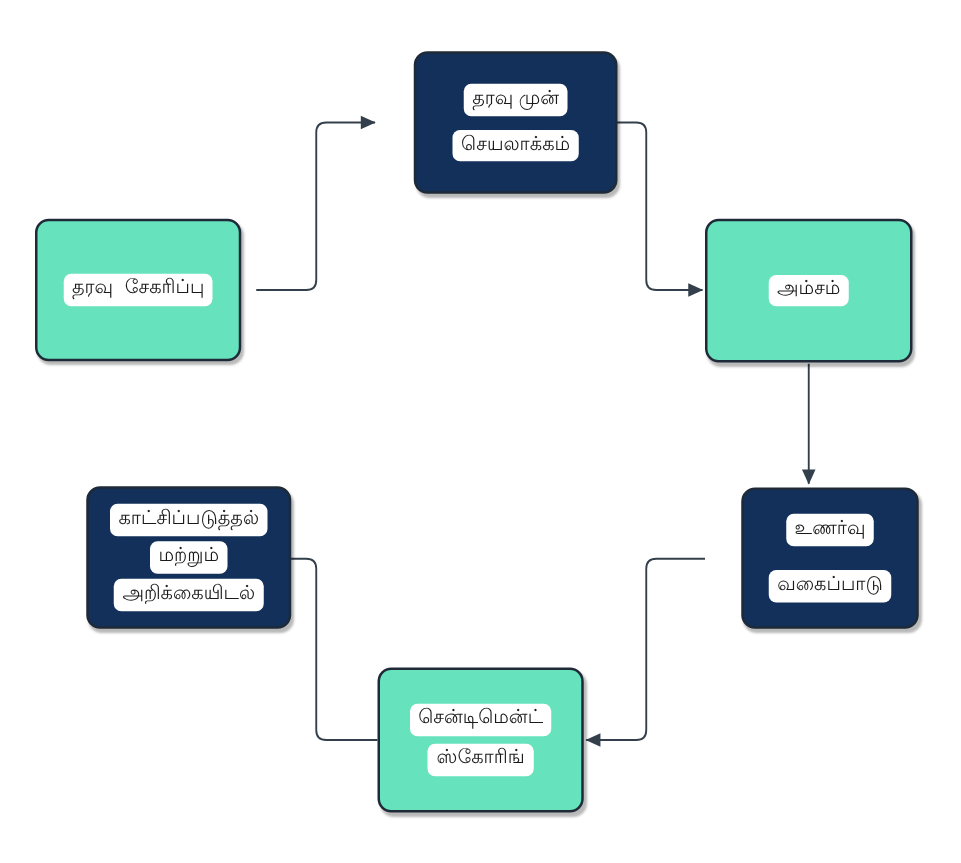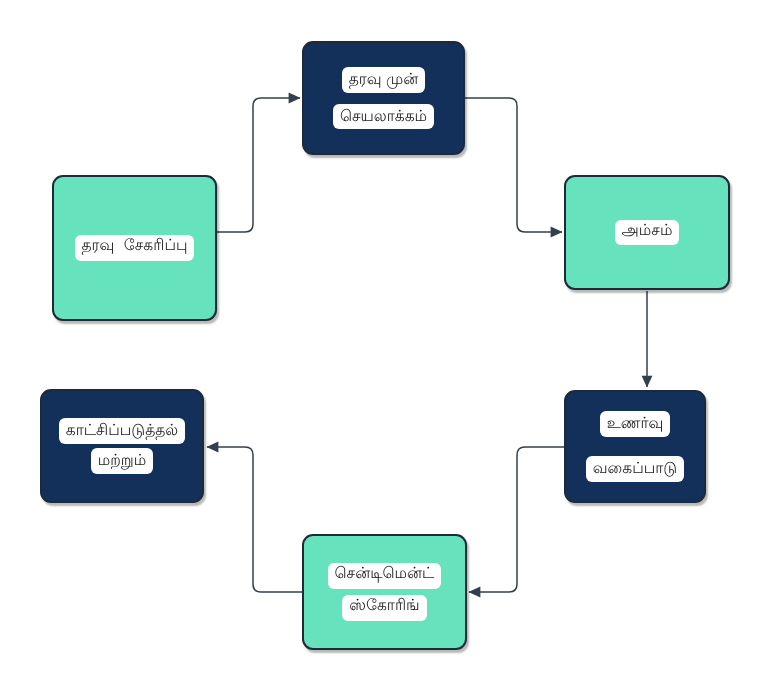--- a/index.html
+++ b/index.html
@@ -19,21 +19,21 @@
   .edge{fill:none;stroke:var(--connector);stroke-width:1.5;}
   #arrow path{fill:var(--connector);stroke:none;}
   .node{
     position:absolute;
     border:2px solid var(--node-border);
     border-radius:11px;
     display:flex;flex-direction:column;align-items:center;justify-content:center;
     box-shadow:2px 3px 2px rgba(0,0,0,0.28);
   }
   .node.teal{background:var(--teal-fill);font-family:Liberation Mono, monospace;}
-  .node.navy{background:var(--navy-fill);}
+  .node.navy{background:var(--navy-fill);margin-left:29px;}
   .pill{
     background:var(--label-bg);
     color:var(--label-text);
     border-radius:6px;
     padding:1px 7px 3px 7px;
     font-size:15.5px;
     line-height:1.4;
     white-space:nowrap;
   }
 </style>
@@ -48,21 +48,21 @@
         <path d="M0.5,1 L11.5,6 L0.5,11 Z"></path>
       </marker>
     </defs>
     <path class="edge" marker-end="url(#arrow)" d="M205,232 L245,232 Q253,232 253,224 L253,106 Q253,98 261,98 L300,98"></path>
     <path class="edge" marker-end="url(#arrow)" d="M465,98 L509,98 Q517,98 517,106 L517,224 Q517,232 525,232 L562,232"></path>
     <path class="edge" marker-end="url(#arrow)" d="M647,291 L647,387"></path>
     <path class="edge" marker-end="url(#arrow)" d="M564,447 L525,447 Q517,447 517,455 L517,584 Q517,592 509,592 L469,592"></path>
     <path class="edge" marker-end="url(#arrow)" d="M302,592 L261,592 Q253,592 253,584 L253,455 Q253,447 245,447 L207,447"></path>
   </svg>
 
-  <div class="node teal" style="left:52px;top:175px;width:165px;height:146px;gap:10px">
+  <div class="node teal" style="left:28px;top:175px;width:165px;height:114px;gap:10px">
     <span class="pill">தரவு சேகரிப்பு</span>
   </div>
 
   <div class="node navy" style="left:302px;top:41px;width:163px;height:114px;gap:11px">
     <span class="pill">தரவு முன்</span>
     <span class="pill">செயலாக்கம்</span>
   </div>
 
   <div class="node teal" style="left:564px;top:175px;width:166px;height:115px;gap:8px">
     <span class="pill">அம்சம்</span>
@@ -74,15 +74,16 @@
   </div>
 
   <div class="node teal" style="left:302px;top:534px;width:165px;height:116px;gap:6px">
     <span class="pill">சென்டிமென்ட்</span>
     <span class="pill">ஸ்கோரிங்</span>
   </div>
 
   <div class="node navy" style="left:40px;top:389px;width:164px;height:114px;gap:4px">
     <span class="pill">காட்சிப்படுத்தல்</span>
     <span class="pill">மற்றும்</span>
+    <span class="pill">அறிக்கையிடல்</span>
   </div>
 
 </div>
 
 </body></html>

